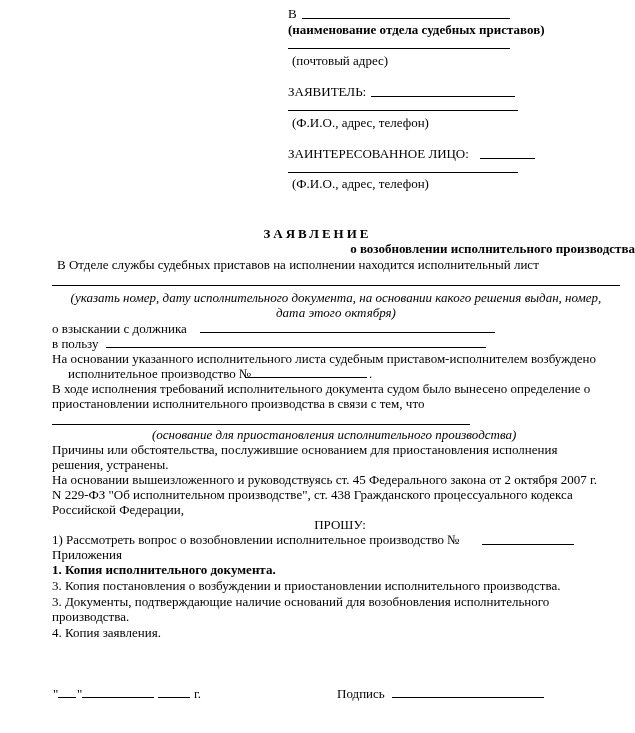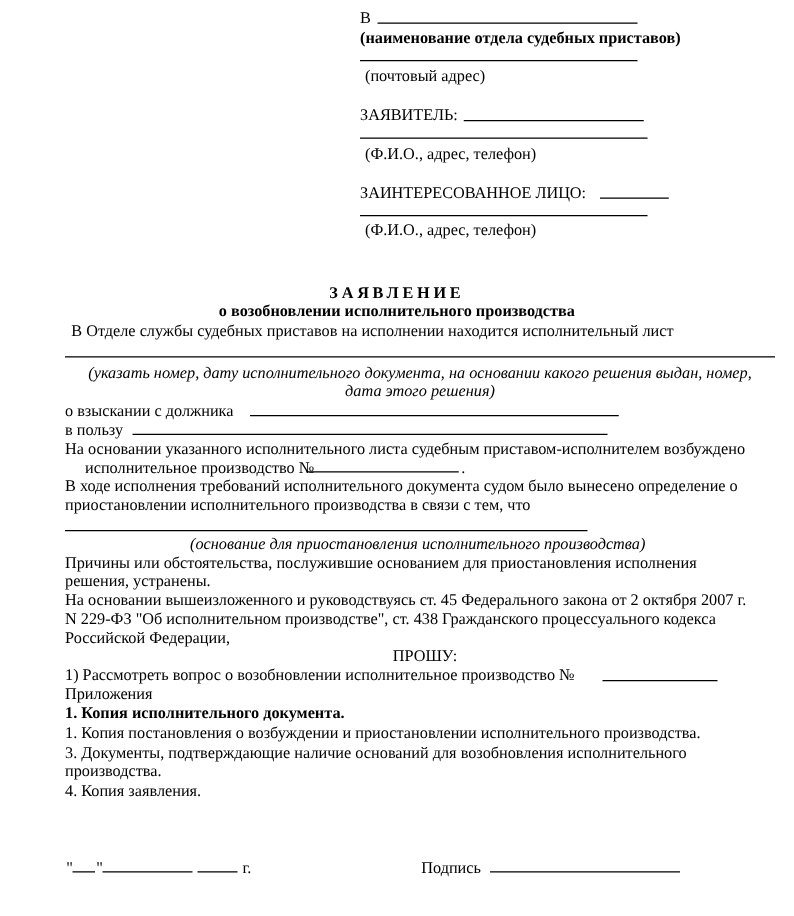--- a/index.html
+++ b/index.html
@@ -31,26 +31,26 @@
   <div class="line" style="left:288px; top:110px; width:230px;"></div>
   <span class="abs" style="left:292px; top:115px;">(Ф.И.О.,  адрес, телефон)</span>
 
   <span class="abs" style="left:288px; top:146px;">ЗАИНТЕРЕСОВАННОЕ  ЛИЦО:</span>
   <div class="line" style="left:480px; top:158px; width:55px;"></div>
   <div class="line" style="left:288px; top:172px; width:230px;"></div>
   <span class="abs" style="left:292px; top:176px;">(Ф.И.О.,  адрес, телефон)</span>
 </div>
 
 <div class="abs bold center spaced" style="left:0; width:635px; top:226px;">ЗАЯВЛЕНИЕ</div>
-<div class="abs bold center" style="left:0; width:635px; top:241px;">о возобновлении исполнительного производства</div>
+<div class="abs bold center" style="left:0; width:635px; top:241px;text-align:right;">о возобновлении исполнительного производства</div>
 
 <span class="abs" style="left:57px; top:257px;">В Отделе службы судебных приставов на исполнении находится исполнительный лист</span>
 <div class="line" style="left:52px; top:285px; width:568px;"></div>
 <div class="abs ital center" style="left:52px; width:568px; top:290px;">(указать номер, дату исполнительного документа, на основании какого решения выдан, номер,</div>
-<div class="abs ital center" style="left:52px; width:568px; top:305px;">дата этого решения)</div>
+<div class="abs ital center" style="left:52px; width:568px; top:305px;">дата этого октября)</div>
 
 <span class="abs" style="left:52px; top:321px;">о взыскании с должника</span>
 <div class="line" style="left:200px; top:332px; width:295px;"></div>
 
 <span class="abs" style="left:52px; top:336px;">в пользу</span>
 <div class="line" style="left:106px; top:347px; width:380px;"></div>
 
 <span class="abs" style="left:52px; top:351px;">На основании указанного исполнительного листа судебным приставом-исполнителем возбуждено</span>
 <span class="abs" style="left:68px; top:366px;">исполнительное производство №</span>
 <div class="line" style="left:245px; top:377px; width:122px;"></div>
@@ -67,21 +67,21 @@
 <span class="abs" style="left:52px; top:472px;">На основании вышеизложенного и руководствуясь ст. 45 Федерального закона от 2 октября 2007 г.</span>
 <span class="abs" style="left:52px; top:487px;">N 229-ФЗ "Об исполнительном производстве", ст. 438 Гражданского процессуального кодекса</span>
 <span class="abs" style="left:52px; top:502px;">Российской Федерации,</span>
 
 <div class="abs center" style="left:0; width:680px; top:517px;">ПРОШУ:</div>
 <span class="abs" style="left:52px; top:532px;">1) Рассмотреть вопрос о возобновлении исполнительное производство №</span>
 <div class="line" style="left:482px; top:544px; width:92px;"></div>
 
 <span class="abs" style="left:52px; top:547px;">Приложения</span>
 <span class="abs" style="left:52px; top:562px;font-weight:bold;">1. Копия исполнительного документа.</span>
-<span class="abs" style="left:52px; top:578px;">1. Копия постановления о возбуждении и приостановлении исполнительного производства.</span>
+<span class="abs" style="left:52px; top:578px;">3. Копия постановления о возбуждении и приостановлении исполнительного производства.</span>
 <span class="abs" style="left:52px; top:594px;">3. Документы, подтверждающие наличие оснований для возобновления исполнительного</span>
 <span class="abs" style="left:52px; top:609px;">производства.</span>
 <span class="abs" style="left:52px; top:625px;">4. Копия заявления.</span>
 
 <div>
   <span class="abs" style="left:53px; top:686px;">"</span>
   <div class="line" style="left:58px; top:697px; width:18px;"></div>
   <span class="abs" style="left:77px; top:686px;">"</span>
   <div class="line" style="left:82px; top:697px; width:72px;"></div>
   <div class="line" style="left:158px; top:697px; width:32px;"></div>

